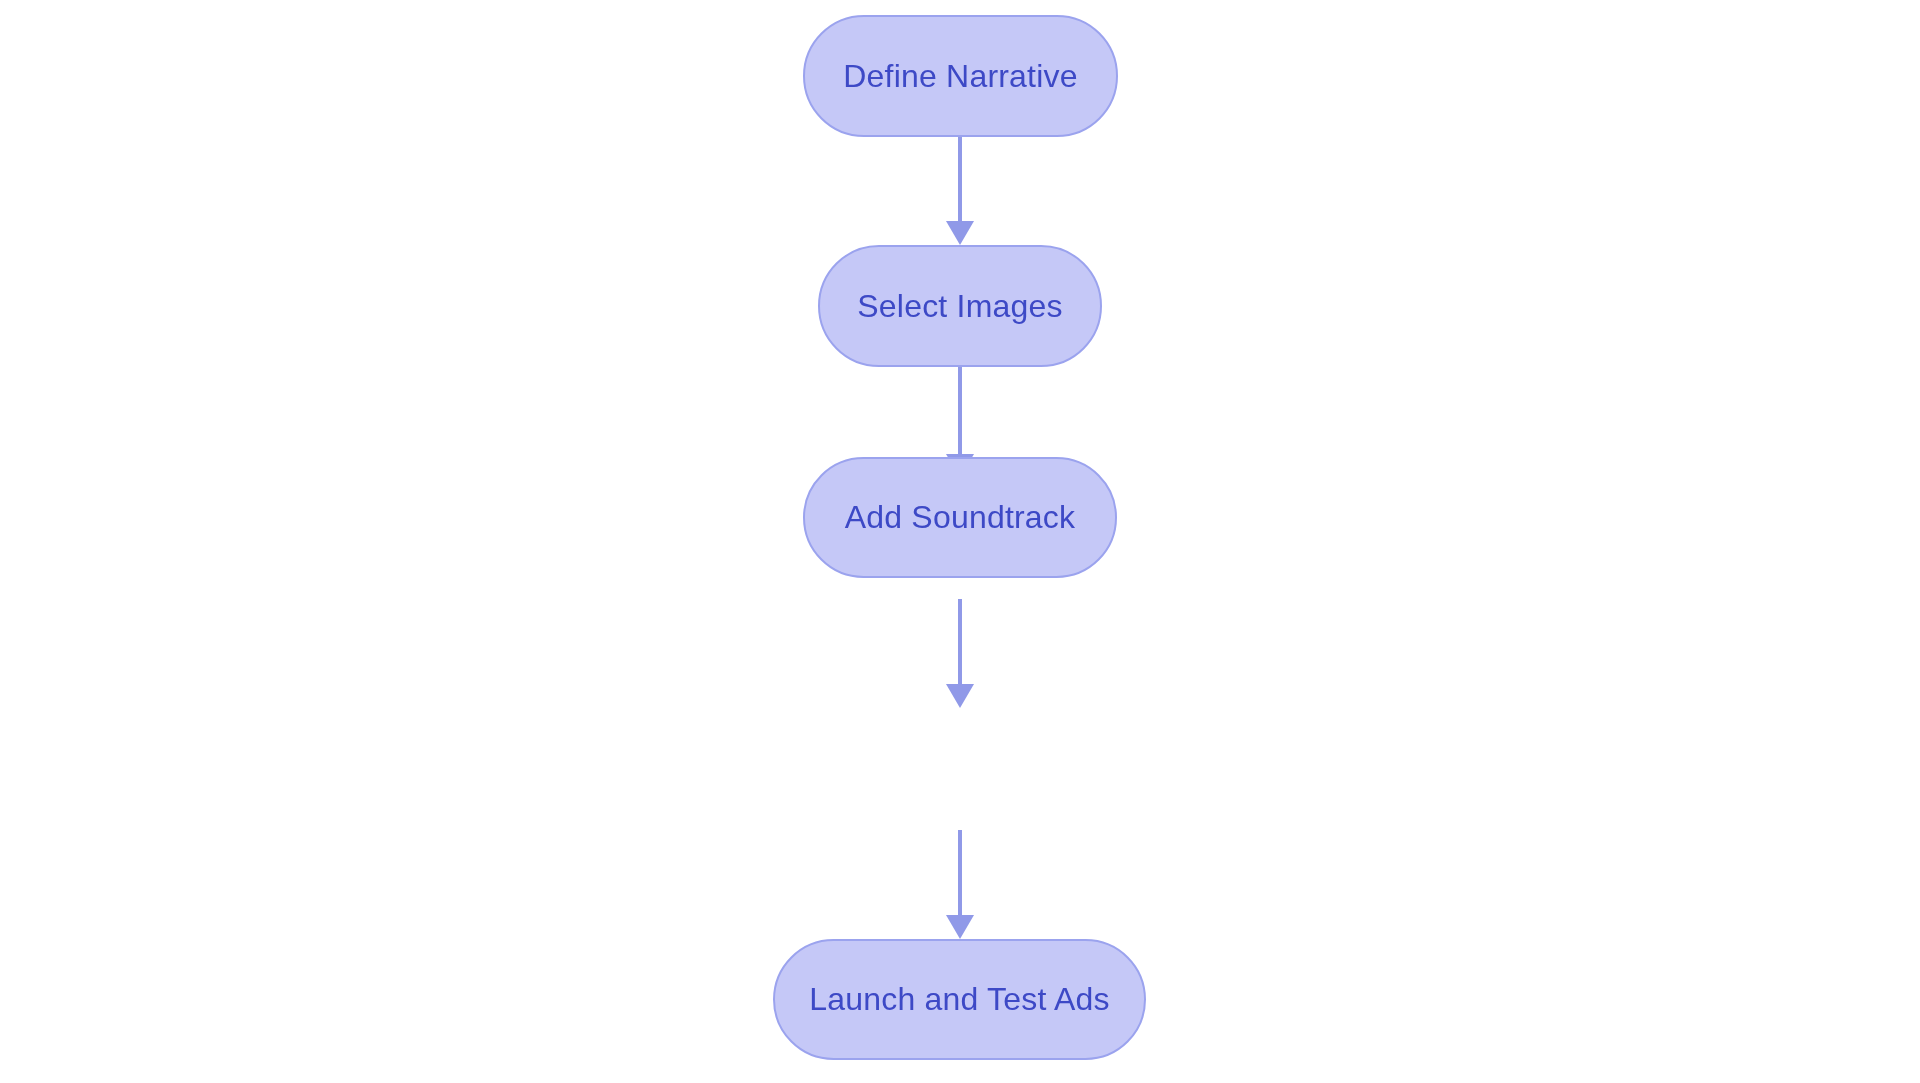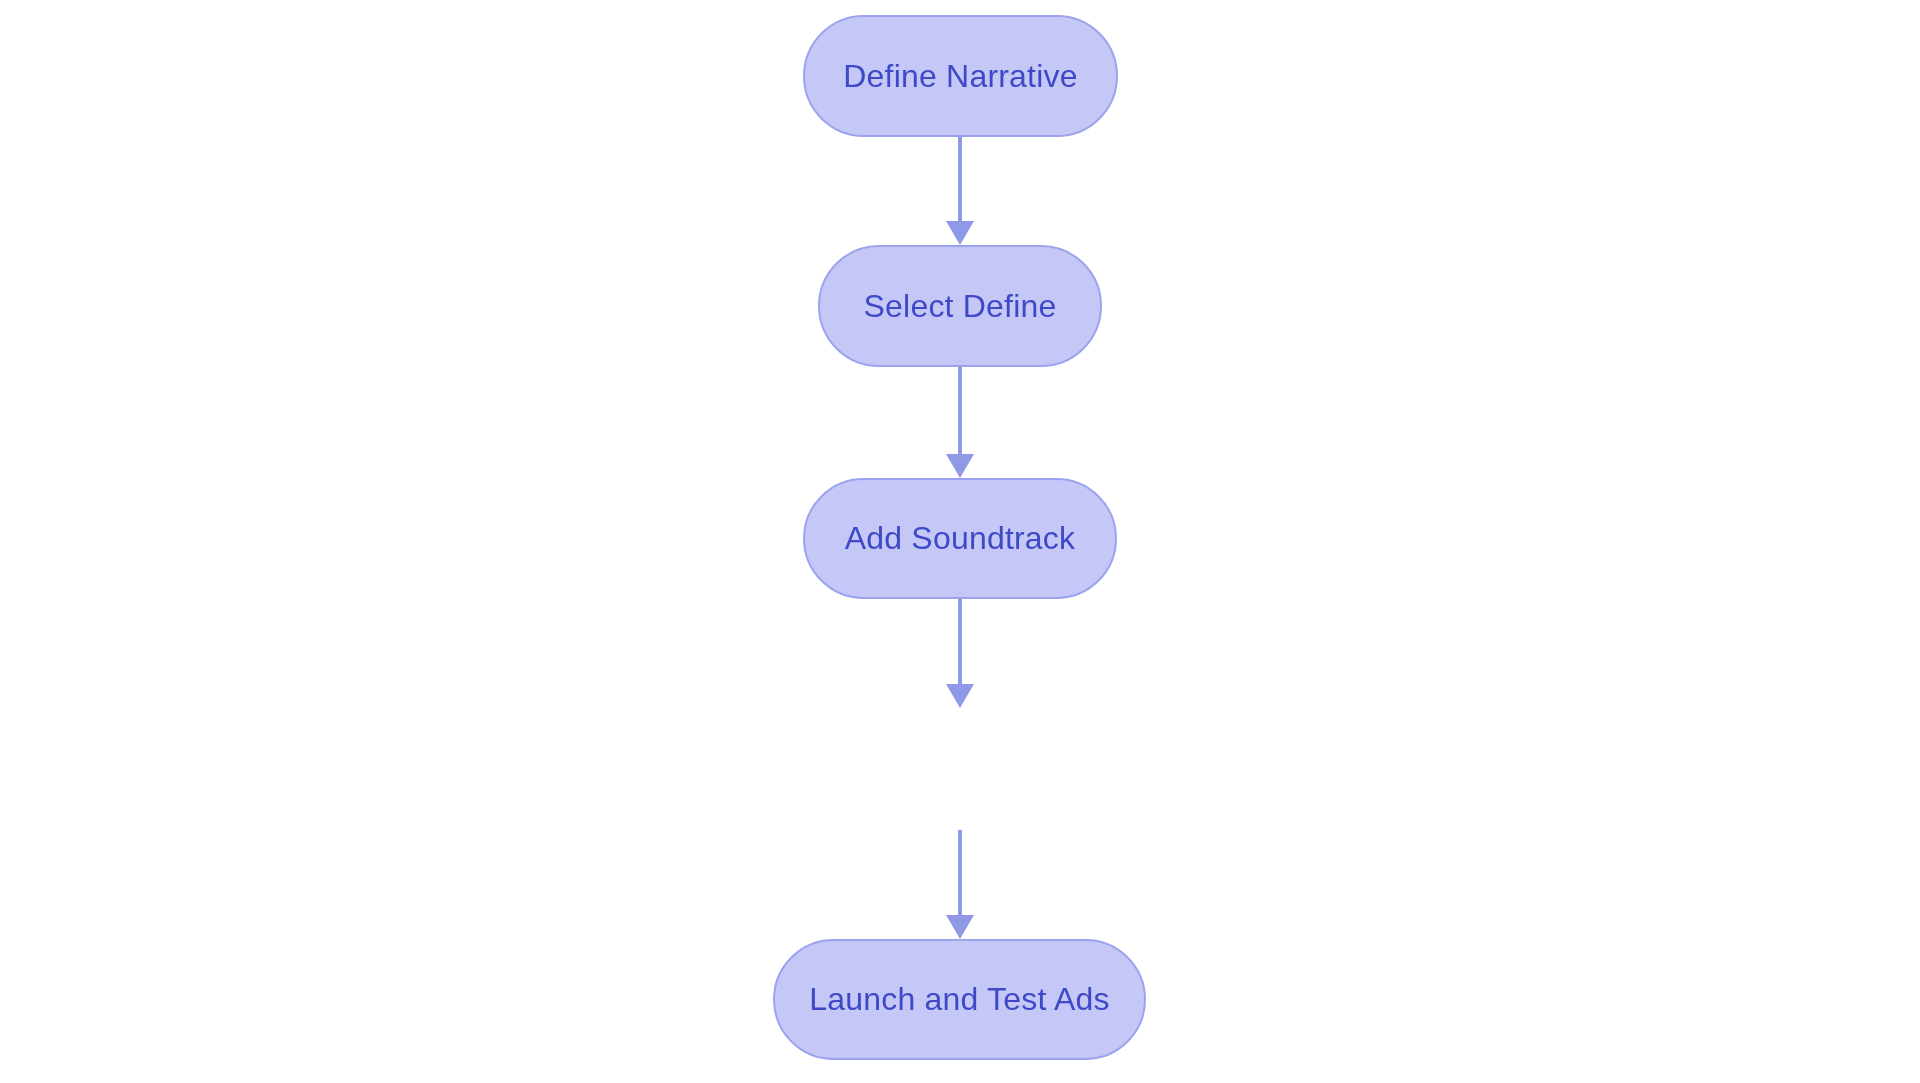--- a/index.html
+++ b/index.html
@@ -25,21 +25,21 @@
     align-items: center;
     justify-content: center;
     color: #3d49c6;
     font-size: 32px;
     font-weight: 400;
     letter-spacing: 0.2px;
     white-space: nowrap;
   }
   .node-1 { left: 803px; top: 15px;  width: 315px; height: 122px; }
   .node-2 { left: 818px; top: 245px; width: 284px; height: 122px; }
-  .node-3 { left: 803px; top: 478px; width: 314px; height: 121px; }
+  .node-3 { left: 803px; top: 457px; width: 314px; height: 121px; }
   .node-4 { left: 722px; top: 708px; width: 476px; height: 122px; }
   .node-5 { left: 773px; top: 939px; width: 373px; height: 121px; }
 
   .arrow {
     position: absolute;
     left: 946px;
     width: 28px;
     display: flex;
     flex-direction: column;
     align-items: center;
@@ -70,21 +70,21 @@
   <div class="flow-node node-1">
     <span>Define Narrative</span>
   </div>
 
   <div class="arrow arrow-1">
     <div class="arrow-shaft"></div>
     <div class="arrow-head"></div>
   </div>
 
   <div class="flow-node node-2">
-    <span>Select Define</span>
+    <span>Select Images</span>
   </div>
 
   <div class="arrow arrow-2">
     <div class="arrow-shaft"></div>
     <div class="arrow-head"></div>
   </div>
 
   <div class="flow-node node-3">
     <span>Add Soundtrack</span>
   </div>

